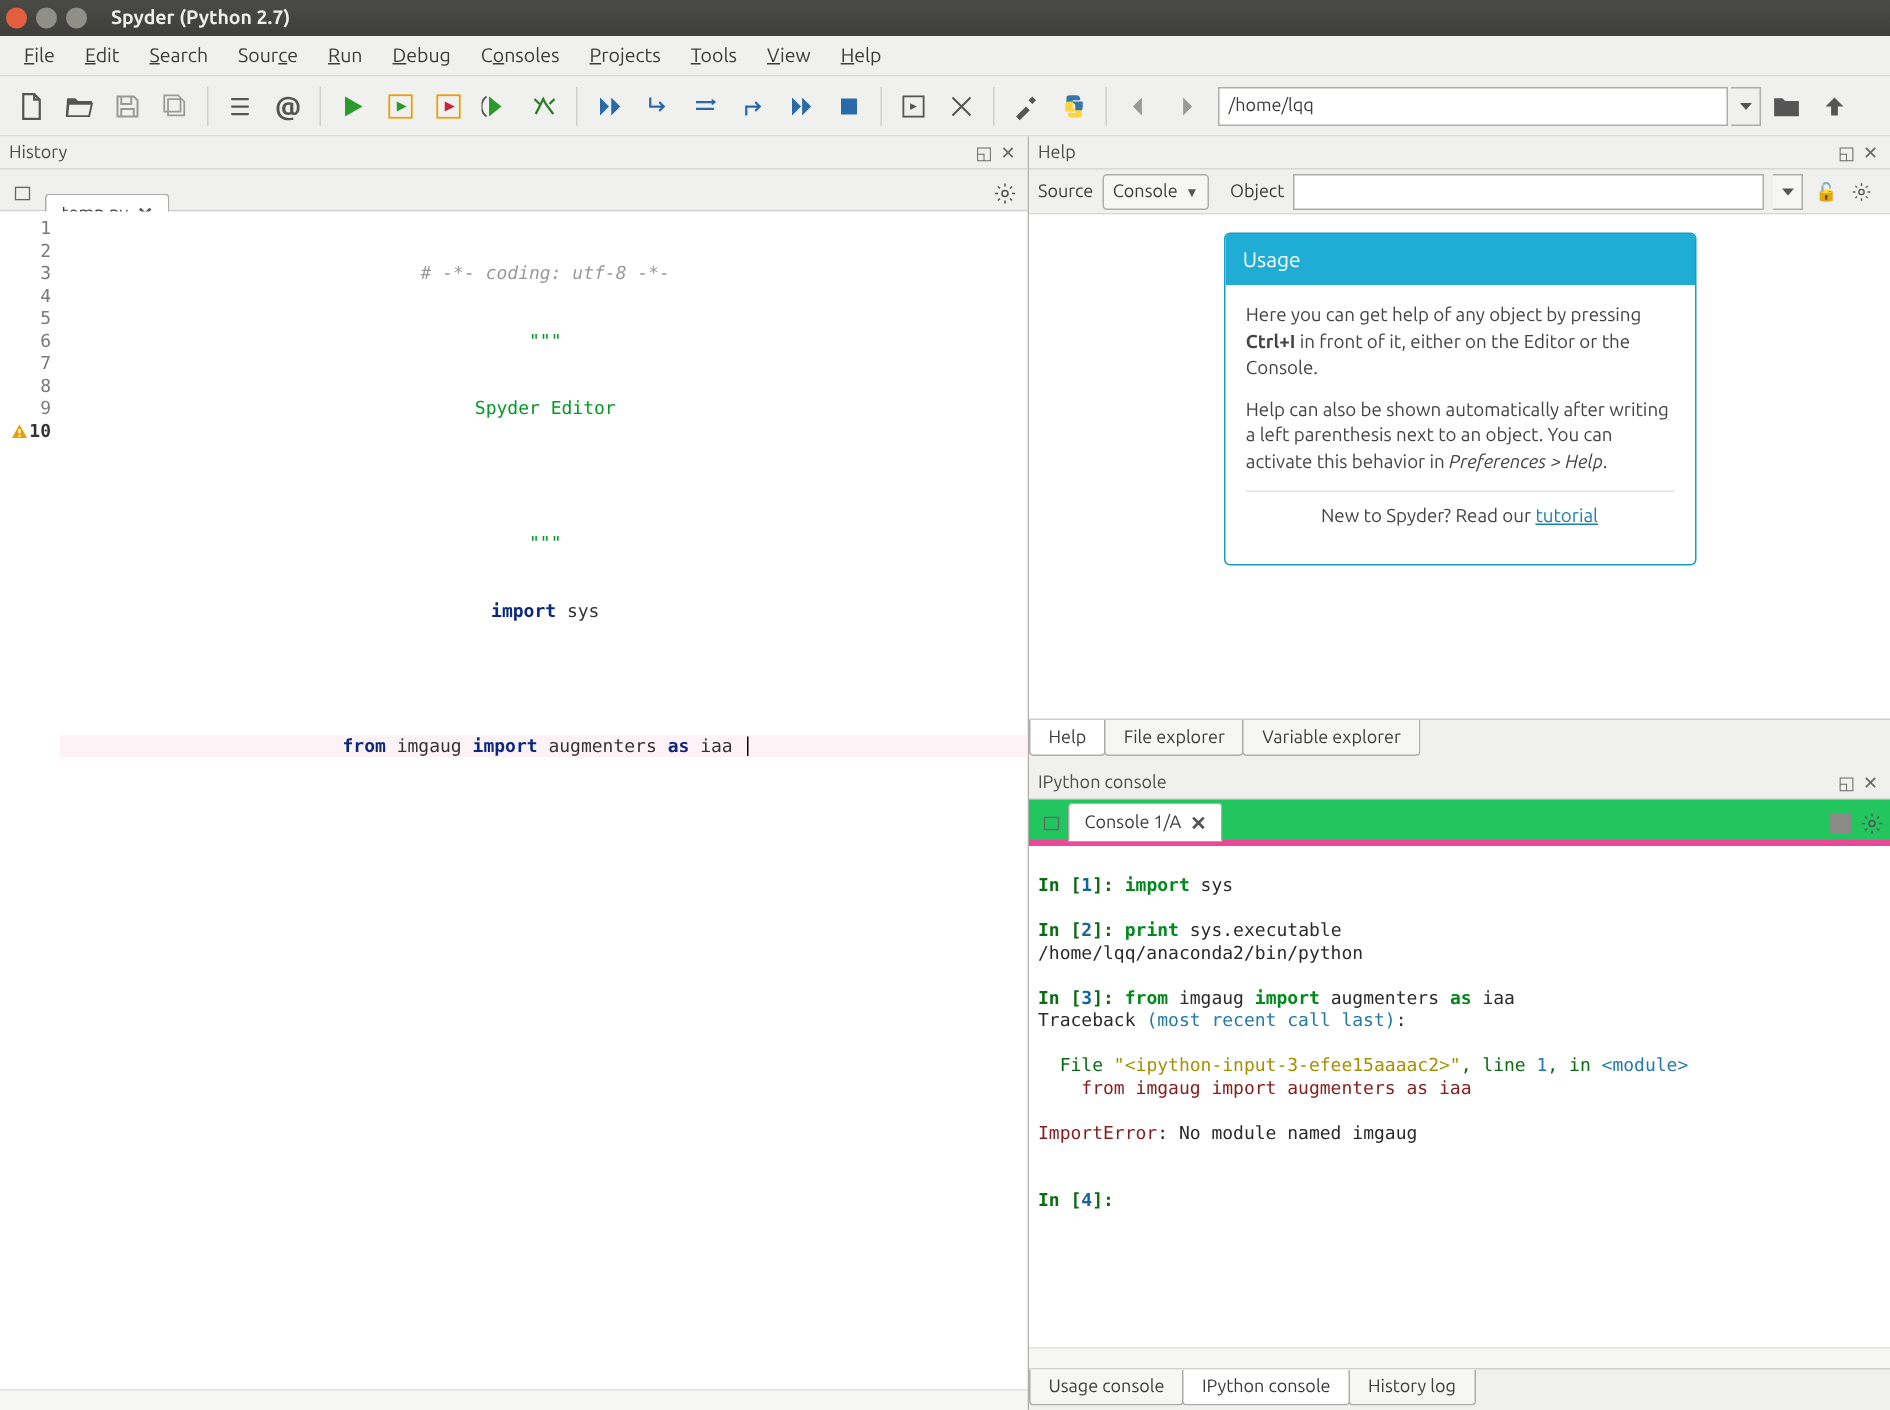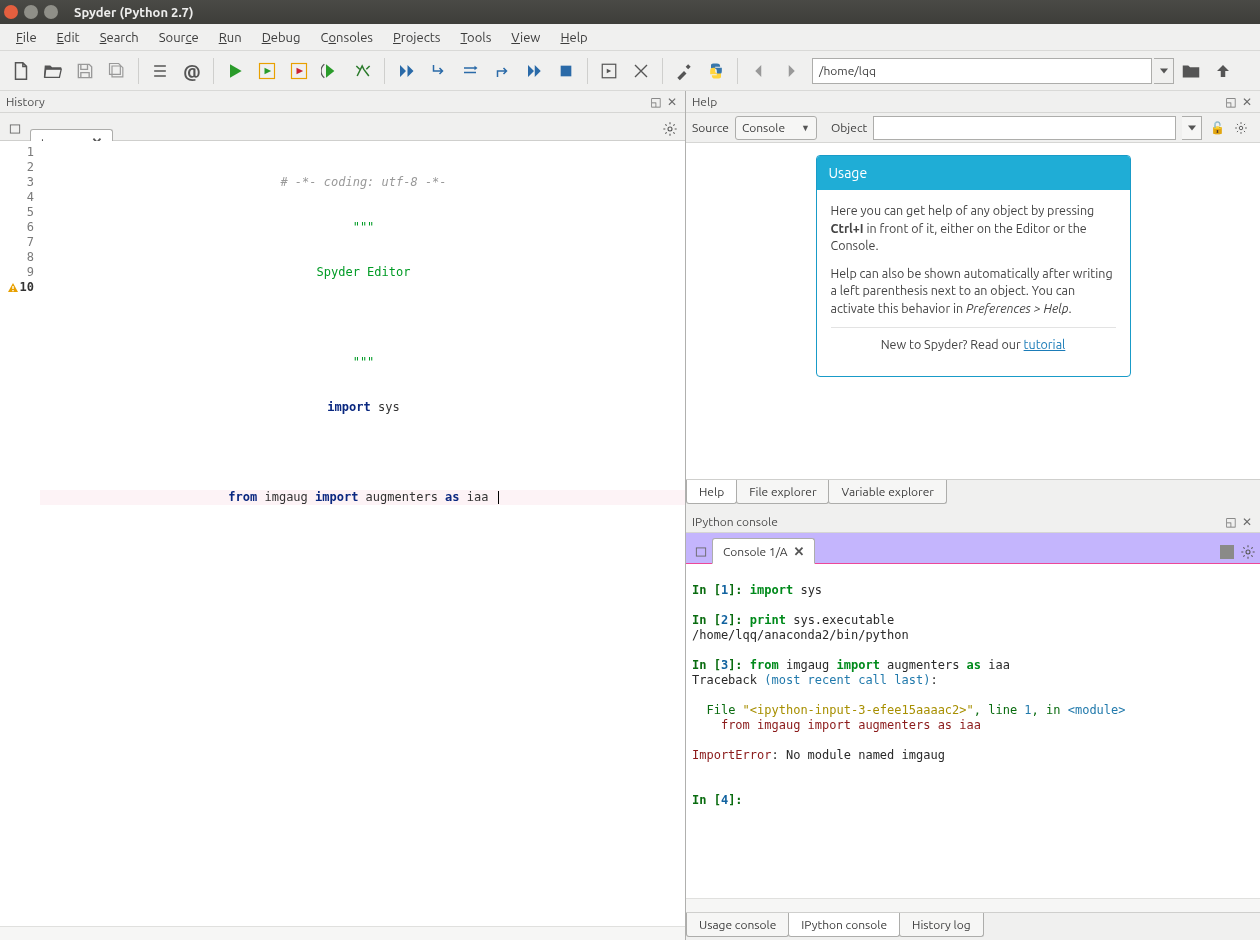--- a/index.html
+++ b/index.html
@@ -36,39 +36,39 @@
 .code { flex: 1; padding: 4px 0 0 2px; font-family: "DejaVu Sans Mono", monospace; font-size: 12px; line-height: 15px; white-space: pre; position: relative; }
 .code .row { height: 15px; padding-left: 2px; text-align: center; }
 .code .row.highlight { background: #fdf3f6; }
 .tok-comment { color: #999999; font-style: italic; }
 .tok-str { color: #009b25; }
 .tok-kw { color: #0a2880; font-weight: bold; }
 .tok-id { color: #333; }
 .cursor { display: inline-block; width: 1px; height: 13px; background: #000; vertical-align: middle; margin-left: 2px; }
 .hscroll { height: 14px; background: #f6f6f5; border-top: 1px solid #e0e0de; }
 .srcrow { height: 30px; background: #f0f0ef; border-bottom: 1px solid #d6d6d4; display: flex; align-items: center; padding: 0 6px; gap: 6px; font-size: 12px; }
-.srcrow .combo { height: 24px; border: 1px solid #adadab; background: #f6f6f5; display: flex; align-items: center; padding: 0 6px; border-radius: 3px; gap: 16px; }
+.srcrow .combo { height: 24px; border: 1px solid #adadab; background: #f6f6f5; display: flex; align-items: center; padding: 0 6px; border-radius: 3px; gap: 5px; }
 .srcrow .combo .dropico { font-size: 9px; color: #555; }
 .srcrow .objinput { flex: 1; height: 24px; border: 1px solid #adadab; background: #ffffff; }
 .srcrow .objdrop { width: 20px; height: 24px; border: 1px solid #adadab; border-left: none; display: flex; align-items: center; justify-content: center; background: #f6f6f5; }
 .helpbody { flex: 1; background: #ffffff; display: flex; align-items: flex-start; justify-content: center; padding-top: 12px; overflow: auto; }
 .helpcard { width: 315px; border: 1px solid #199bc8; border-radius: 4px; overflow: hidden; }
 .helpcard .carhdr { background: #1fadd6; color: #ffffff; padding: 9px 12px; font-size: 14px; font-weight: 400; }
 .helpcard .carbody { padding: 12px 14px; font-size: 12.5px; color: #444; line-height: 1.4; }
 .helpcard .carbody p { margin-bottom: 10px; }
 .helpcard .carbody hr { border: none; border-top: 1px solid #e3e3e3; margin: 8px 0; }
 .helpcard .carbody .center { text-align: center; }
 .helpcard a { color: #1b7cb8; text-decoration: underline; margin-top: 20px; }
 .bottomtabs { height: 28px; background: #f0f0ef; border-top: 1px solid #cfcfcd; display: flex; align-items: flex-start; }
 .btab { height: 24px; padding: 0 12px; border: 1px solid #adadab; border-top: none; background: #f6f6f5; display: flex; align-items: center; font-size: 12px; border-radius: 0 0 3px 3px; margin-right: -1px; }
 .btab.active { background: #ffffff; }
 .drag { height: 4px; background: #f0f0ef; cursor: row-resize; }
 .helppane { display: flex; flex-direction: column; height: 416px; }
 .console-hdr { height: 22px; }
-.console-tabbar { height: 31px; background: #c4b5fd; display: flex; align-items: flex-end; padding: 0 4px; border-bottom: 1px solid #ec4899; position: relative; }
+.console-tabbar { height: 31px; background: #22c55e; display: flex; align-items: flex-end; padding: 0 4px; border-bottom: 4px solid #ec4899; position: relative; }
 .console-tabbar .tabicon { width: 22px; height: 22px; display: flex; align-items: center; justify-content: center; }
 .console-tabbar .tab { top: 1px; }
 .console-tabbar .right-icons { margin-left: auto; display: flex; gap: 6px; align-items: center; padding-bottom: 3px; }
 .console-tabbar .sq { width: 14px; height: 14px; background: #8a8a88; }
 .consolebody { flex: 1; background: #ffffff; font-family: "DejaVu Sans Mono", monospace; font-size: 12px; line-height: 15px; padding: 4px 6px; overflow: auto; white-space: pre-wrap; }
 .c-prompt { color: #0a6c10; font-weight: bold; }
 .c-num { color: #1263a0; font-weight: bold; }
 .c-kw { color: #008a1b; font-weight: bold; }
 .c-plain { color: #2a2a2a; }
 .c-trace { color: #227aac; }

